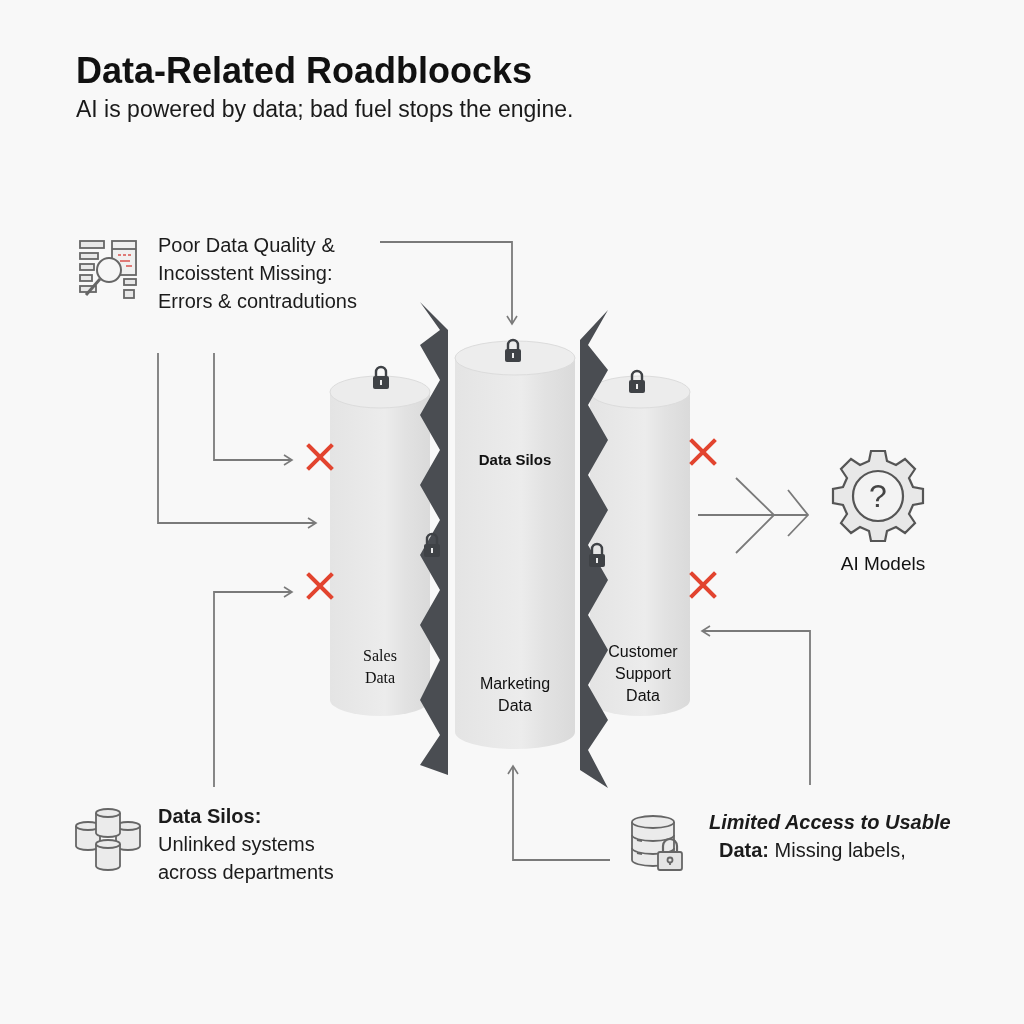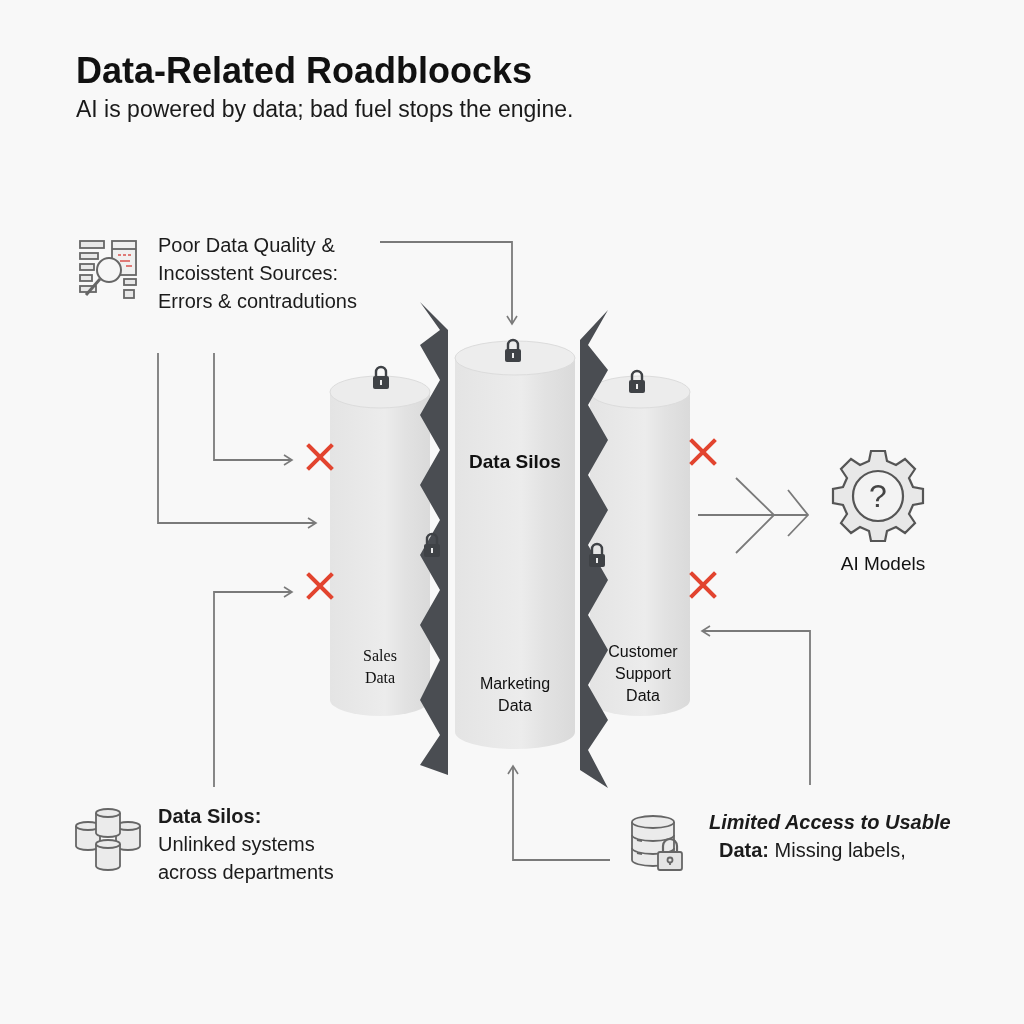--- a/index.html
+++ b/index.html
@@ -23,21 +23,21 @@
     }
     .callout-text {
       font-size: 20px; line-height: 28px; color: #1b1b1b;
     }
     .callout-text b { font-weight: bold; margin-left: 10px; }
     .cyl-label {
       font-size: 16px; font-weight: normal; text-align: center; color: #111;
       line-height: 22px;
     }
     .center-label {
-      font-size: 19px; font-weight: bold; text-align: center; color: #111;
+      font-size: 15px; font-weight: bold; text-align: center; color: #111;
     }
     .ai-label {
       font-size: 19px; color: #111; text-align: center;
     }
     svg.diagram { position: absolute; left: 0; top: 0; }
   </style>
 </head>
 <body>
 
 <div class="abs title">Data-Related Roadbloocks</div>
@@ -177,21 +177,21 @@
     <line x1="637" y1="853" x2="642" y2="854"></line>
     <path d="M663,852 L663,846 A7,7 0 0 1 677,846 L677,852" fill="none" stroke-width="2.2"></path>
     <rect x="658" y="852" width="24" height="18" rx="2" fill="#e4e4e4"></rect>
     <circle cx="670" cy="860" r="2.5" fill="none"></circle>
     <line x1="670" y1="862" x2="670" y2="865"></line>
   </g>
 </svg>
 
 <div class="abs callout-text" style="left:158px; top:231px;">
   <div>Poor Data Quality &amp;</div>
-  <div>Incoisstent Sources:</div>
+  <div>Incoisstent Missing:</div>
   <div>Errors &amp; contradutions</div>
 </div>
 
 <div class="abs callout-text" style="left:158px; top:802px;">
   <div style="font-weight:bold;">Data Silos:</div>
   <div>Unlinked systems</div>
   <div>across departments</div>
 </div>
 
 <div class="abs callout-text" style="left:709px; top:808px;">

